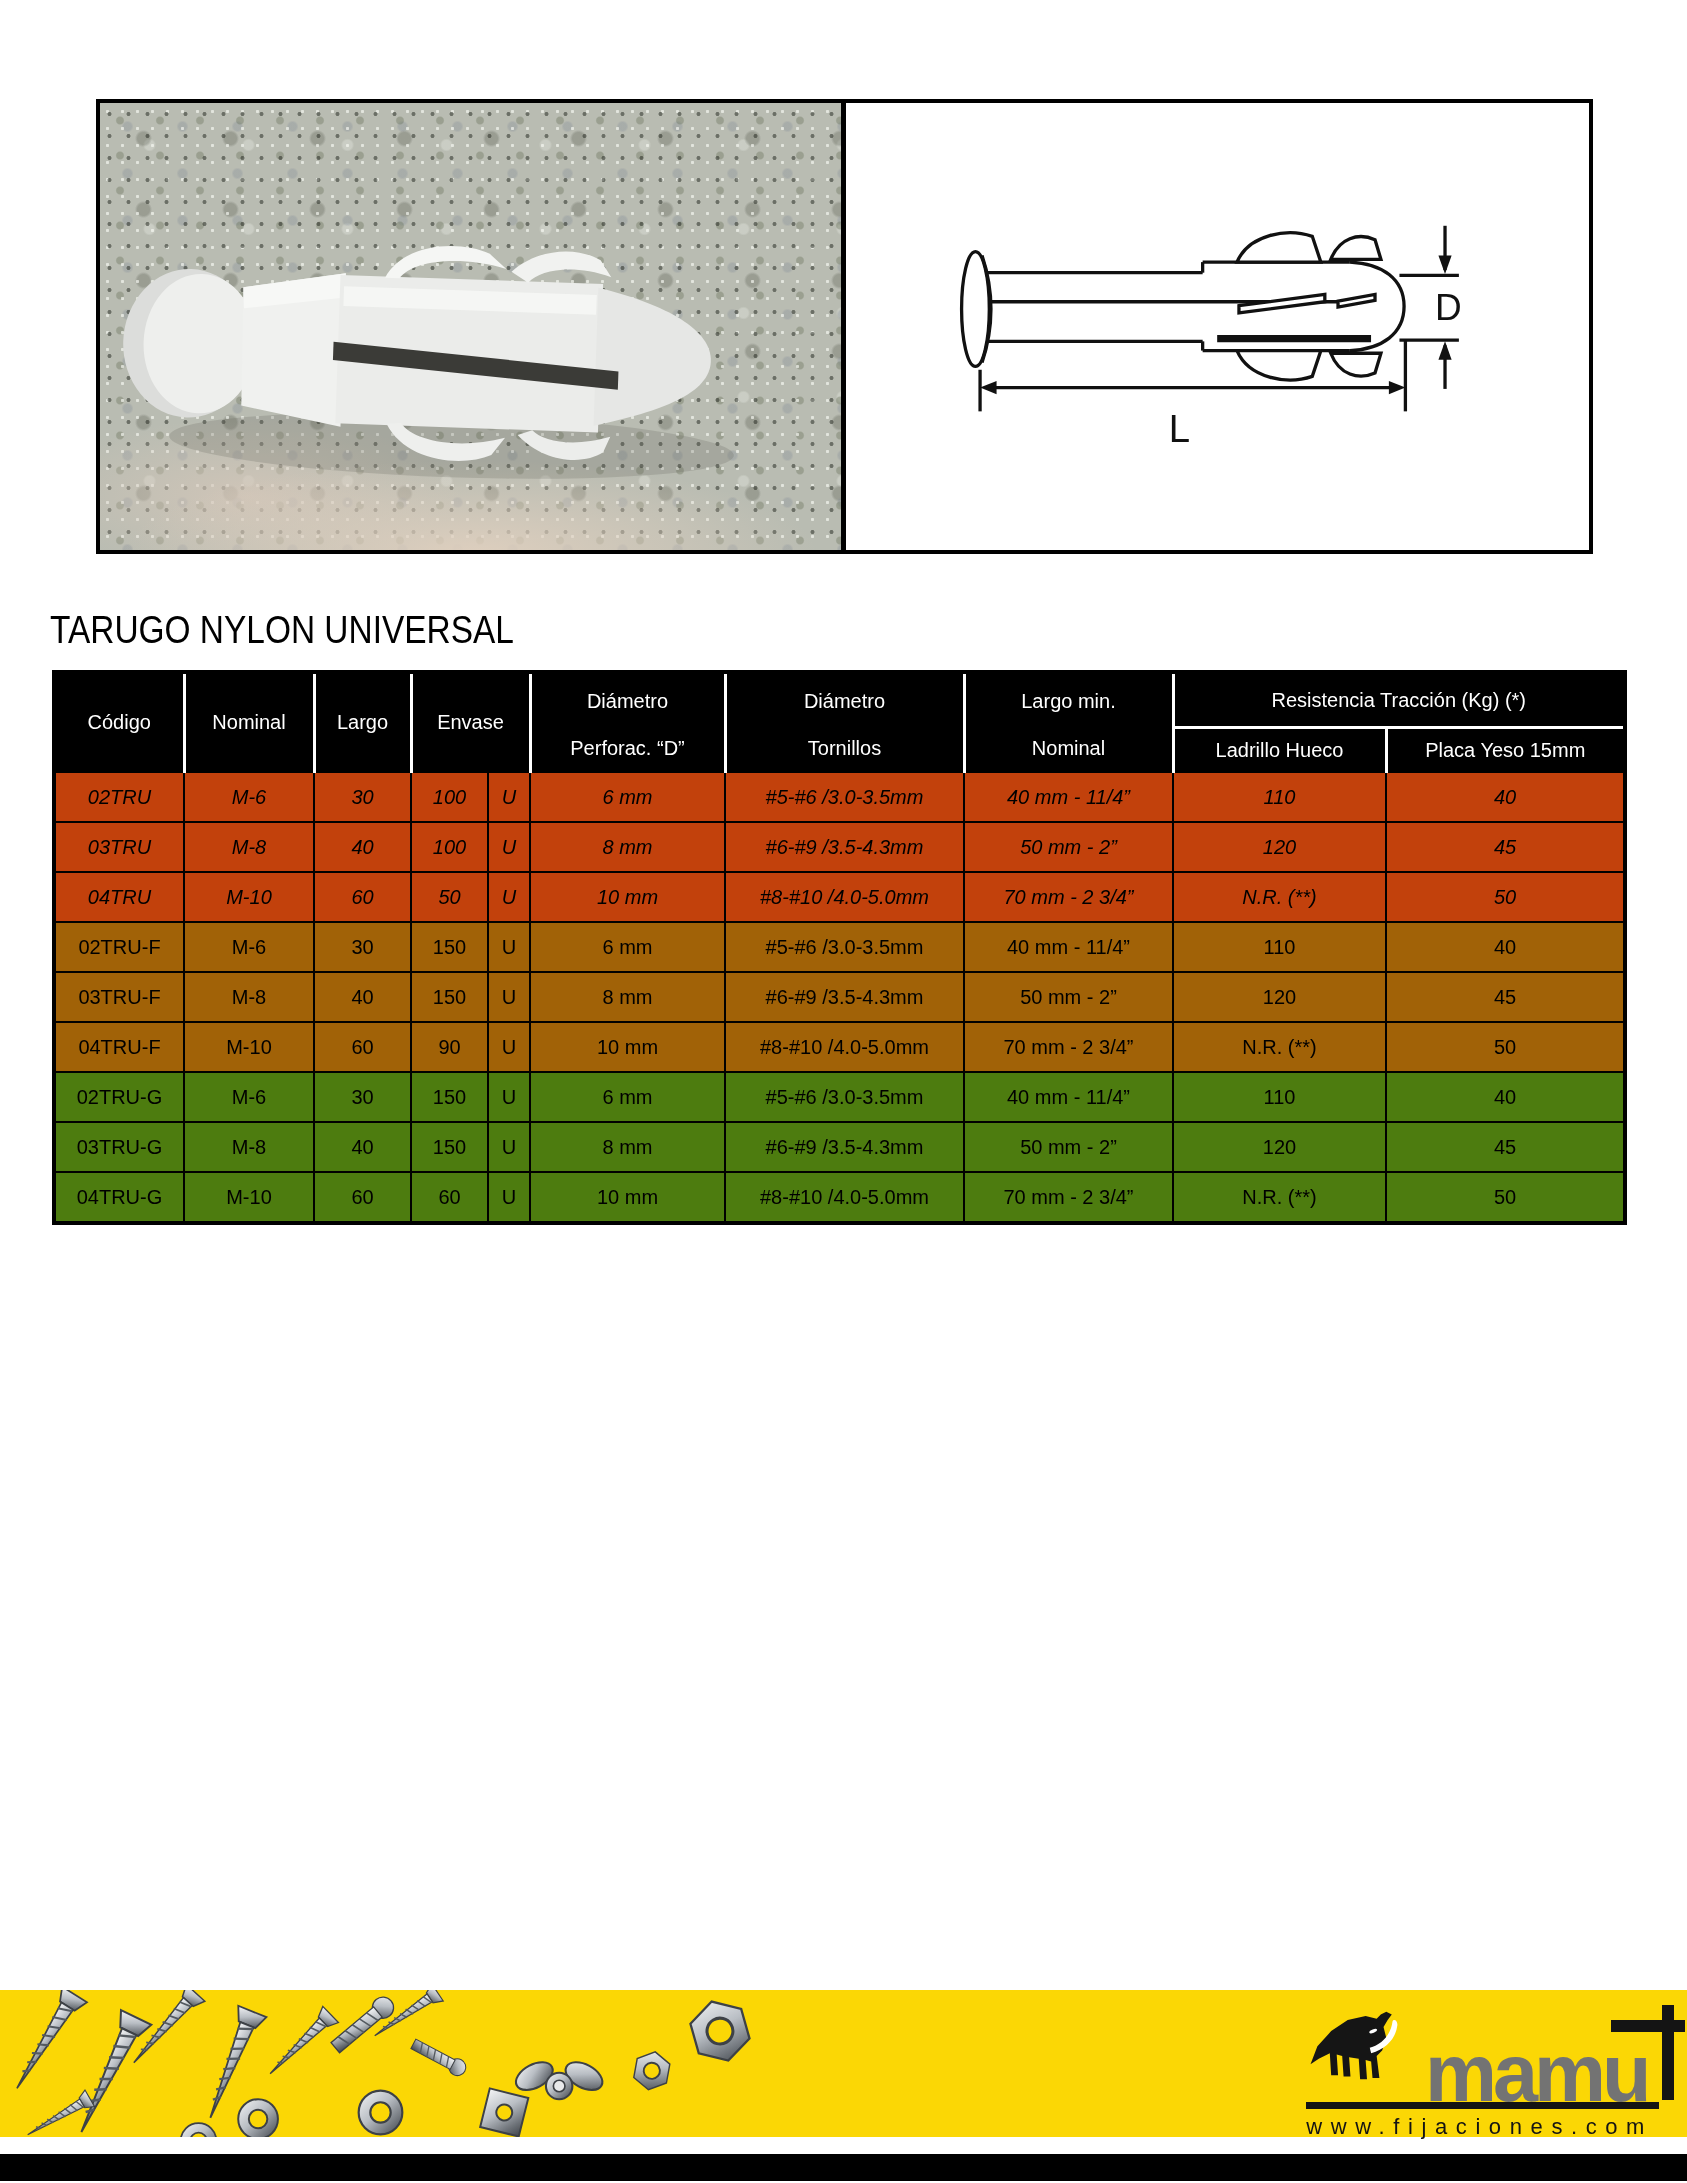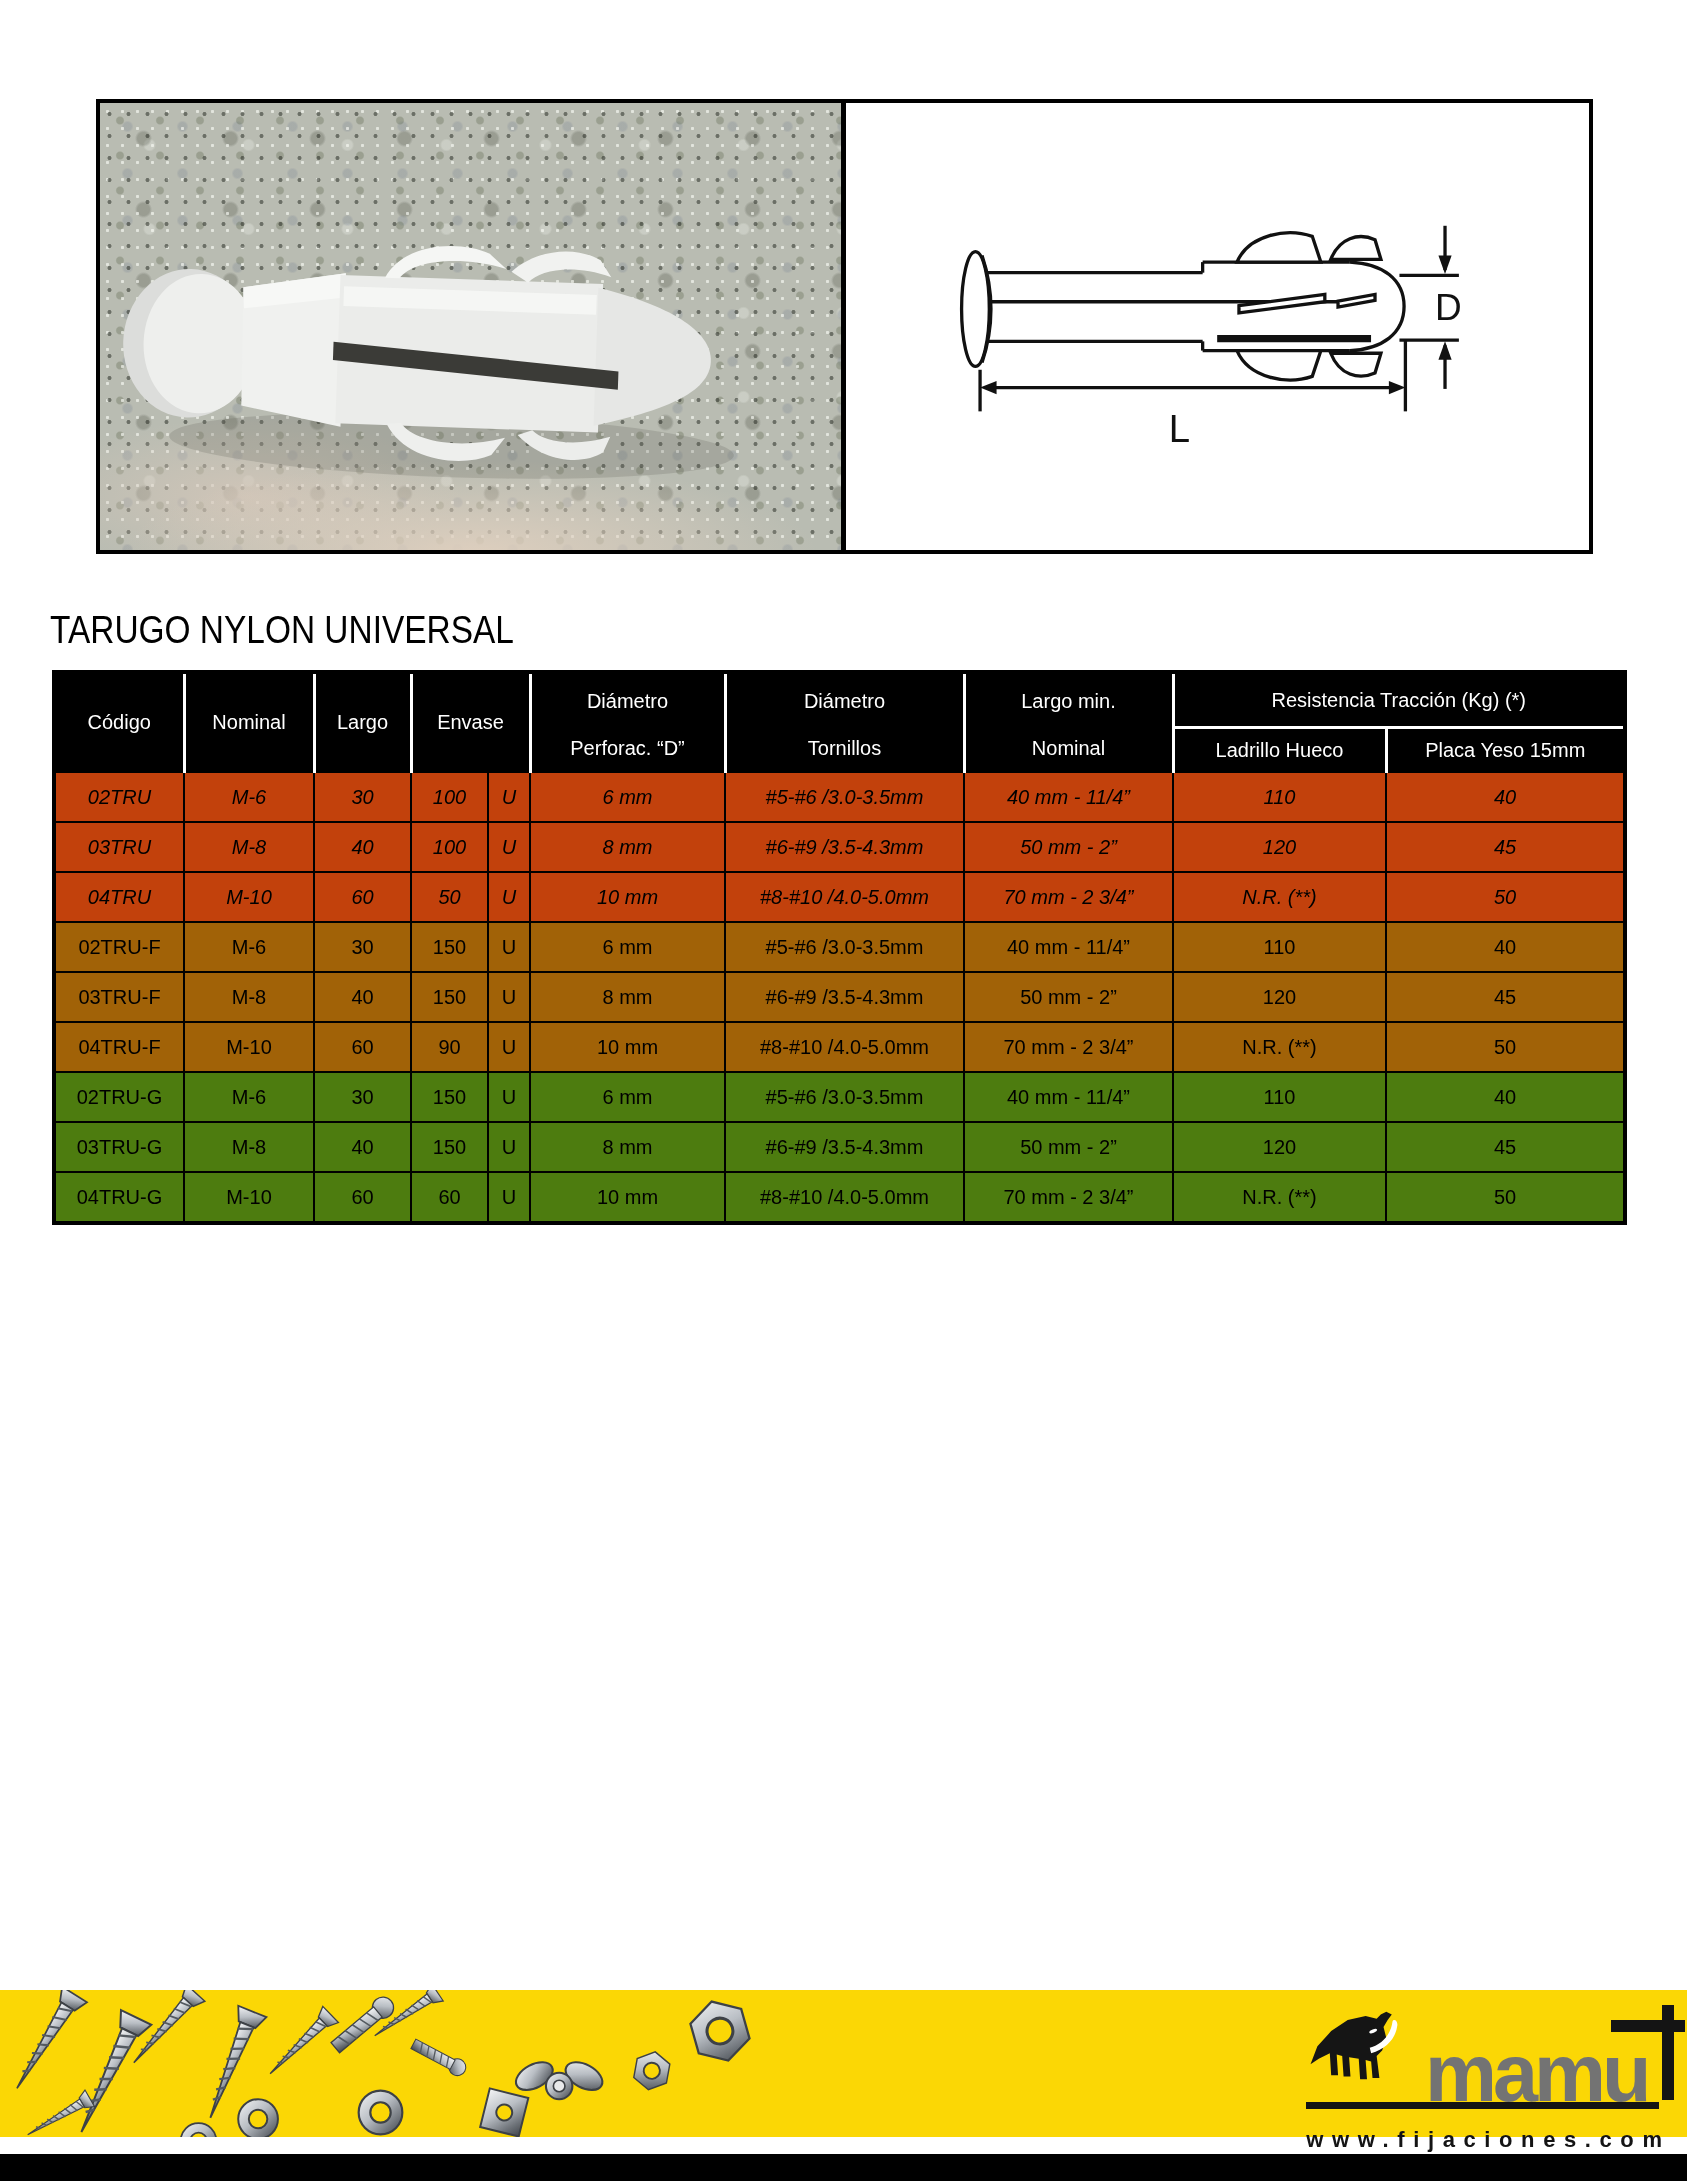--- a/index.html
+++ b/index.html
@@ -47,21 +47,21 @@
   .banner{position:absolute;left:0;top:1990px;width:1687px;height:147px;background:#FBD705;overflow:hidden;}
   .collage{position:absolute;left:0;top:0;width:761px;height:147px;}
   .logo{position:absolute;left:1305px;top:2009px;width:361px;height:132px;}
   .mammoth{position:absolute;left:0;top:0;width:124px;height:89px;}
   .brand-row{position:absolute;left:120px;top:24px;height:69px;white-space:nowrap;}
   .brand-text{font-size:81px;line-height:1;font-weight:700;letter-spacing:-4px;color:#737373;}
   .logo-t{display:inline-block;position:relative;width:38px;height:66px;vertical-align:baseline;}
   .logo-t .stem{position:absolute;left:14.6px;top:-30px;width:12px;height:95px;background:#141414;}
   .logo-t .cross{position:absolute;left:-37px;top:-14.6px;width:74px;height:11.2px;background:#141414;}
   .logo-underline{position:absolute;left:1.3px;top:93px;width:353px;height:7.3px;background:#141414;}
-  .logo-site{position:absolute;left:1.3px;top:118px;font-size:22px;font-weight:700;letter-spacing:8.6px;color:#141414;white-space:nowrap;}
+  .logo-site{position:absolute;left:1.3px;top:105px;font-size:22px;font-weight:400;letter-spacing:8.6px;color:#141414;white-space:nowrap;}
 
   .bottom-bar{position:absolute;left:0;top:2154px;width:1687px;height:26.5px;background:#000;}
 </style>
 </head>
 <body>
 
 <div class="page">
 
   <div class="imgblock">
 

